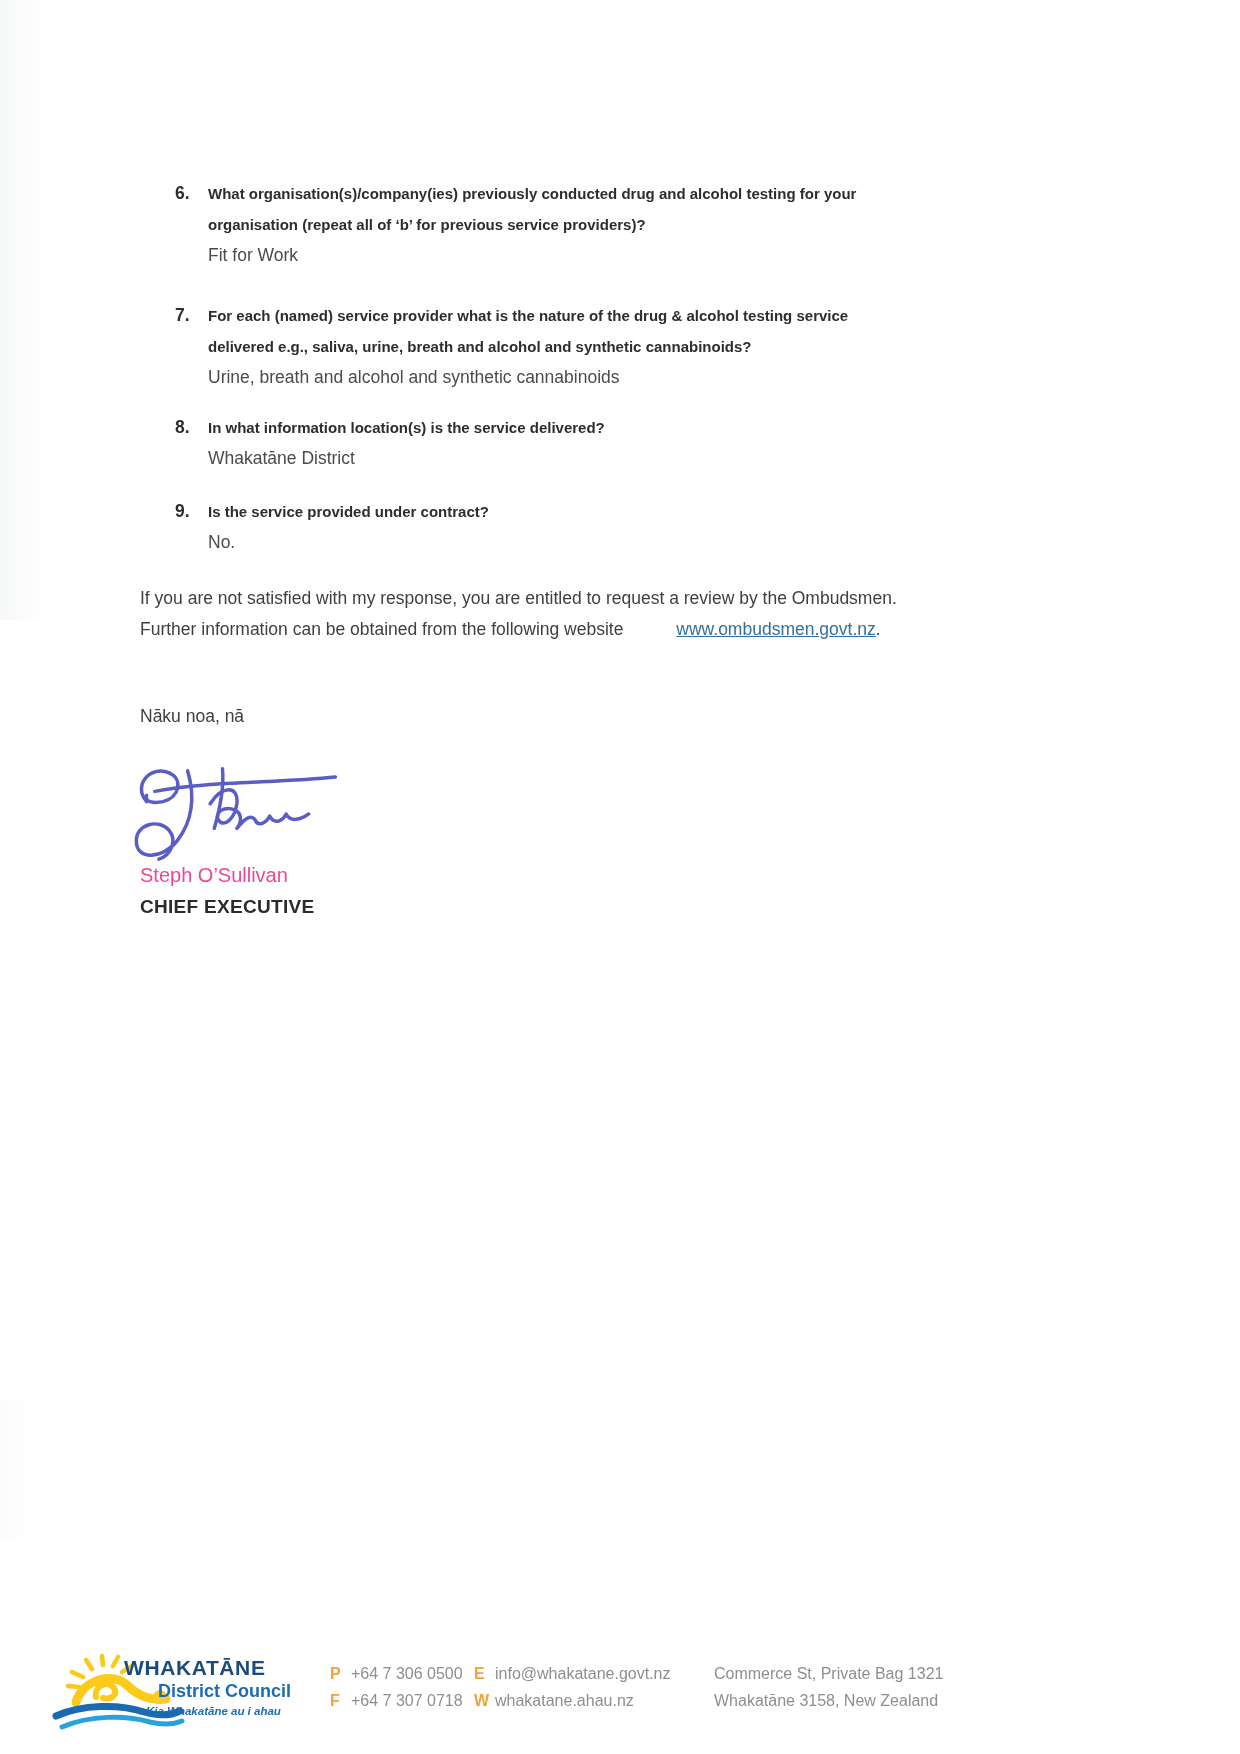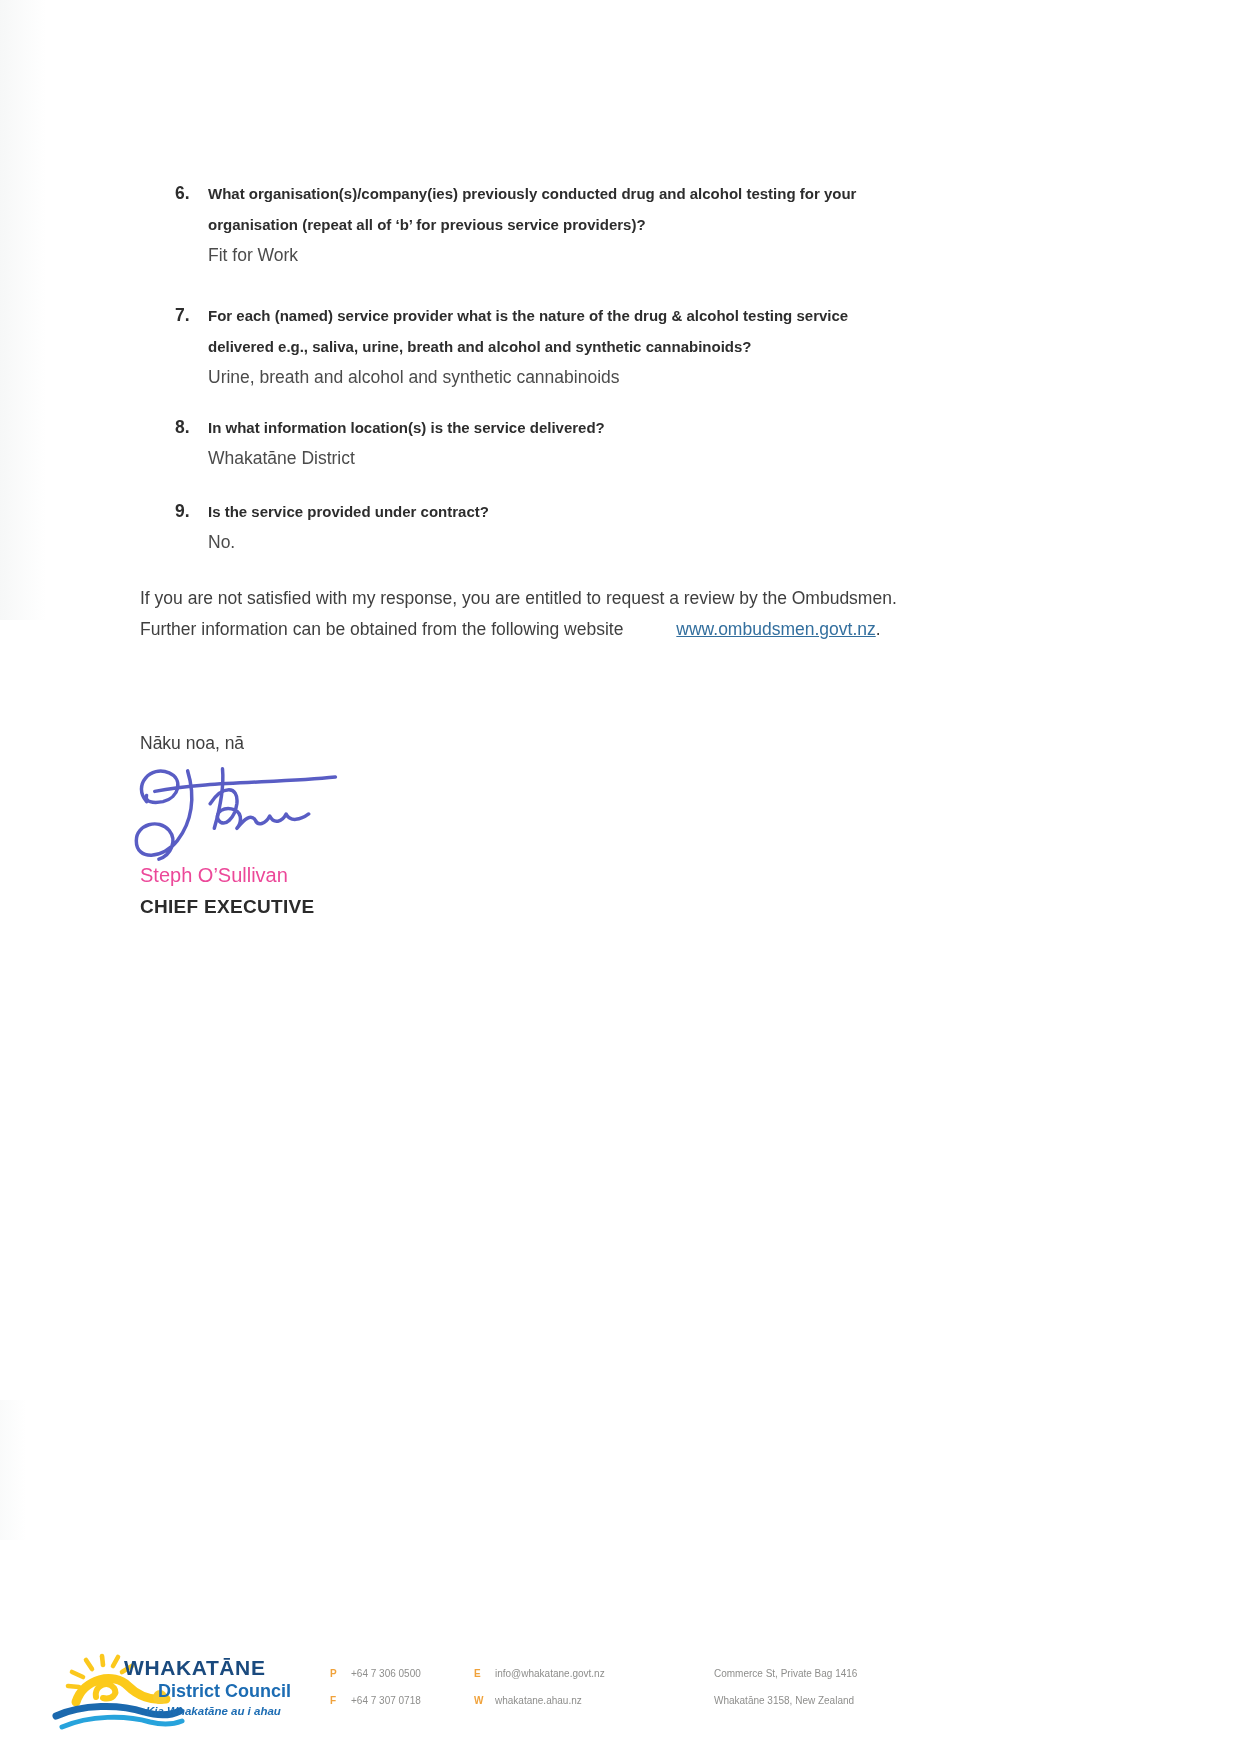--- a/index.html
+++ b/index.html
@@ -45,42 +45,42 @@
 
   
   .closing {
     position: absolute; left: 140px; top: 583px; width: 1000px;
     font-size: 17.5px; line-height: 31px; color: #3f3f3f;
     white-space: pre-line;
   }
   .doc-link { color: #336f9e; text-decoration: underline; cursor: pointer; margin-left: 48px; }
 
   
-  .salutation { position: absolute; left: 140px; top: 706px; font-size: 17.5px; color: #3f3f3f; margin-top: 27px; }
+  .salutation { position: absolute; left: 140px; top: 706px; font-size: 17.5px; color: #3f3f3f; }
   .signature-wrap { position: absolute; left: 124px; top: 754px; width: 236px; height: 122px; }
   .sig-name  { position: absolute; left: 140px; top: 864px; font-size: 20px; color: #ec4899; text-align: right; }
   .sig-title { position: absolute; left: 140px; top: 896px; font-size: 19px; font-weight: bold; letter-spacing: 0.3px; color: #2b2b2b; }
 
   
   .footer { position: absolute; left: 42px; top: 1648px; width: 1160px; height: 96px; }
   .logo { position: absolute; left: 0; top: 0; width: 280px; height: 96px; }
   .logo-icon { position: absolute; left: 0; top: 2px; }
   .logo-name {
     position: absolute; left: 82px; top: 8px;
     font-size: 21px; font-weight: bold; letter-spacing: 0.6px; color: #1a4a7e;
   }
   .logo-sub {
     position: absolute; left: 116px; top: 33px;
     font-size: 18px; font-weight: bold; color: #1c6cb3;
   }
   .logo-tagline {
     position: absolute; left: 104px; top: 57px;
     font-size: 11.5px; font-style: italic; font-weight: bold; color: #1c6cb3;
   }
-  .fcol { position: absolute; top: 12px; font-size: 10px; line-height: 27px; color: #8e8e8c; }
+  .fcol { position: absolute; top: 12px; font-size: 16px; line-height: 27px; color: #8e8e8c; }
   .fcol-phone   { left: 288px; }
   .fcol-email   { left: 432px; }
   .fcol-address { left: 672px; }
   .flbl {
     display: inline-block; width: 21px;
     color: #f0a23b; font-weight: bold;
   }
 </style>
 </head>
 <body>
@@ -172,17 +172,17 @@
       <div><span class="flbl">P</span><span>+64 7 306 0500</span></div>
       <div><span class="flbl">F</span><span>+64 7 307 0718</span></div>
     </div>
 
     <div class="fcol fcol-email">
       <div><span class="flbl">E</span><span>info@whakatane.govt.nz</span></div>
       <div><span class="flbl">W</span><span>whakatane.ahau.nz</span></div>
     </div>
 
     <div class="fcol fcol-address">
-      <div>Commerce St, Private Bag 1416</div>
+      <div>Commerce St, Private Bag 1321</div>
       <div>Whakatāne 3158, New Zealand</div>
     </div>
   </div>
 </div>
 
 </body></html>

